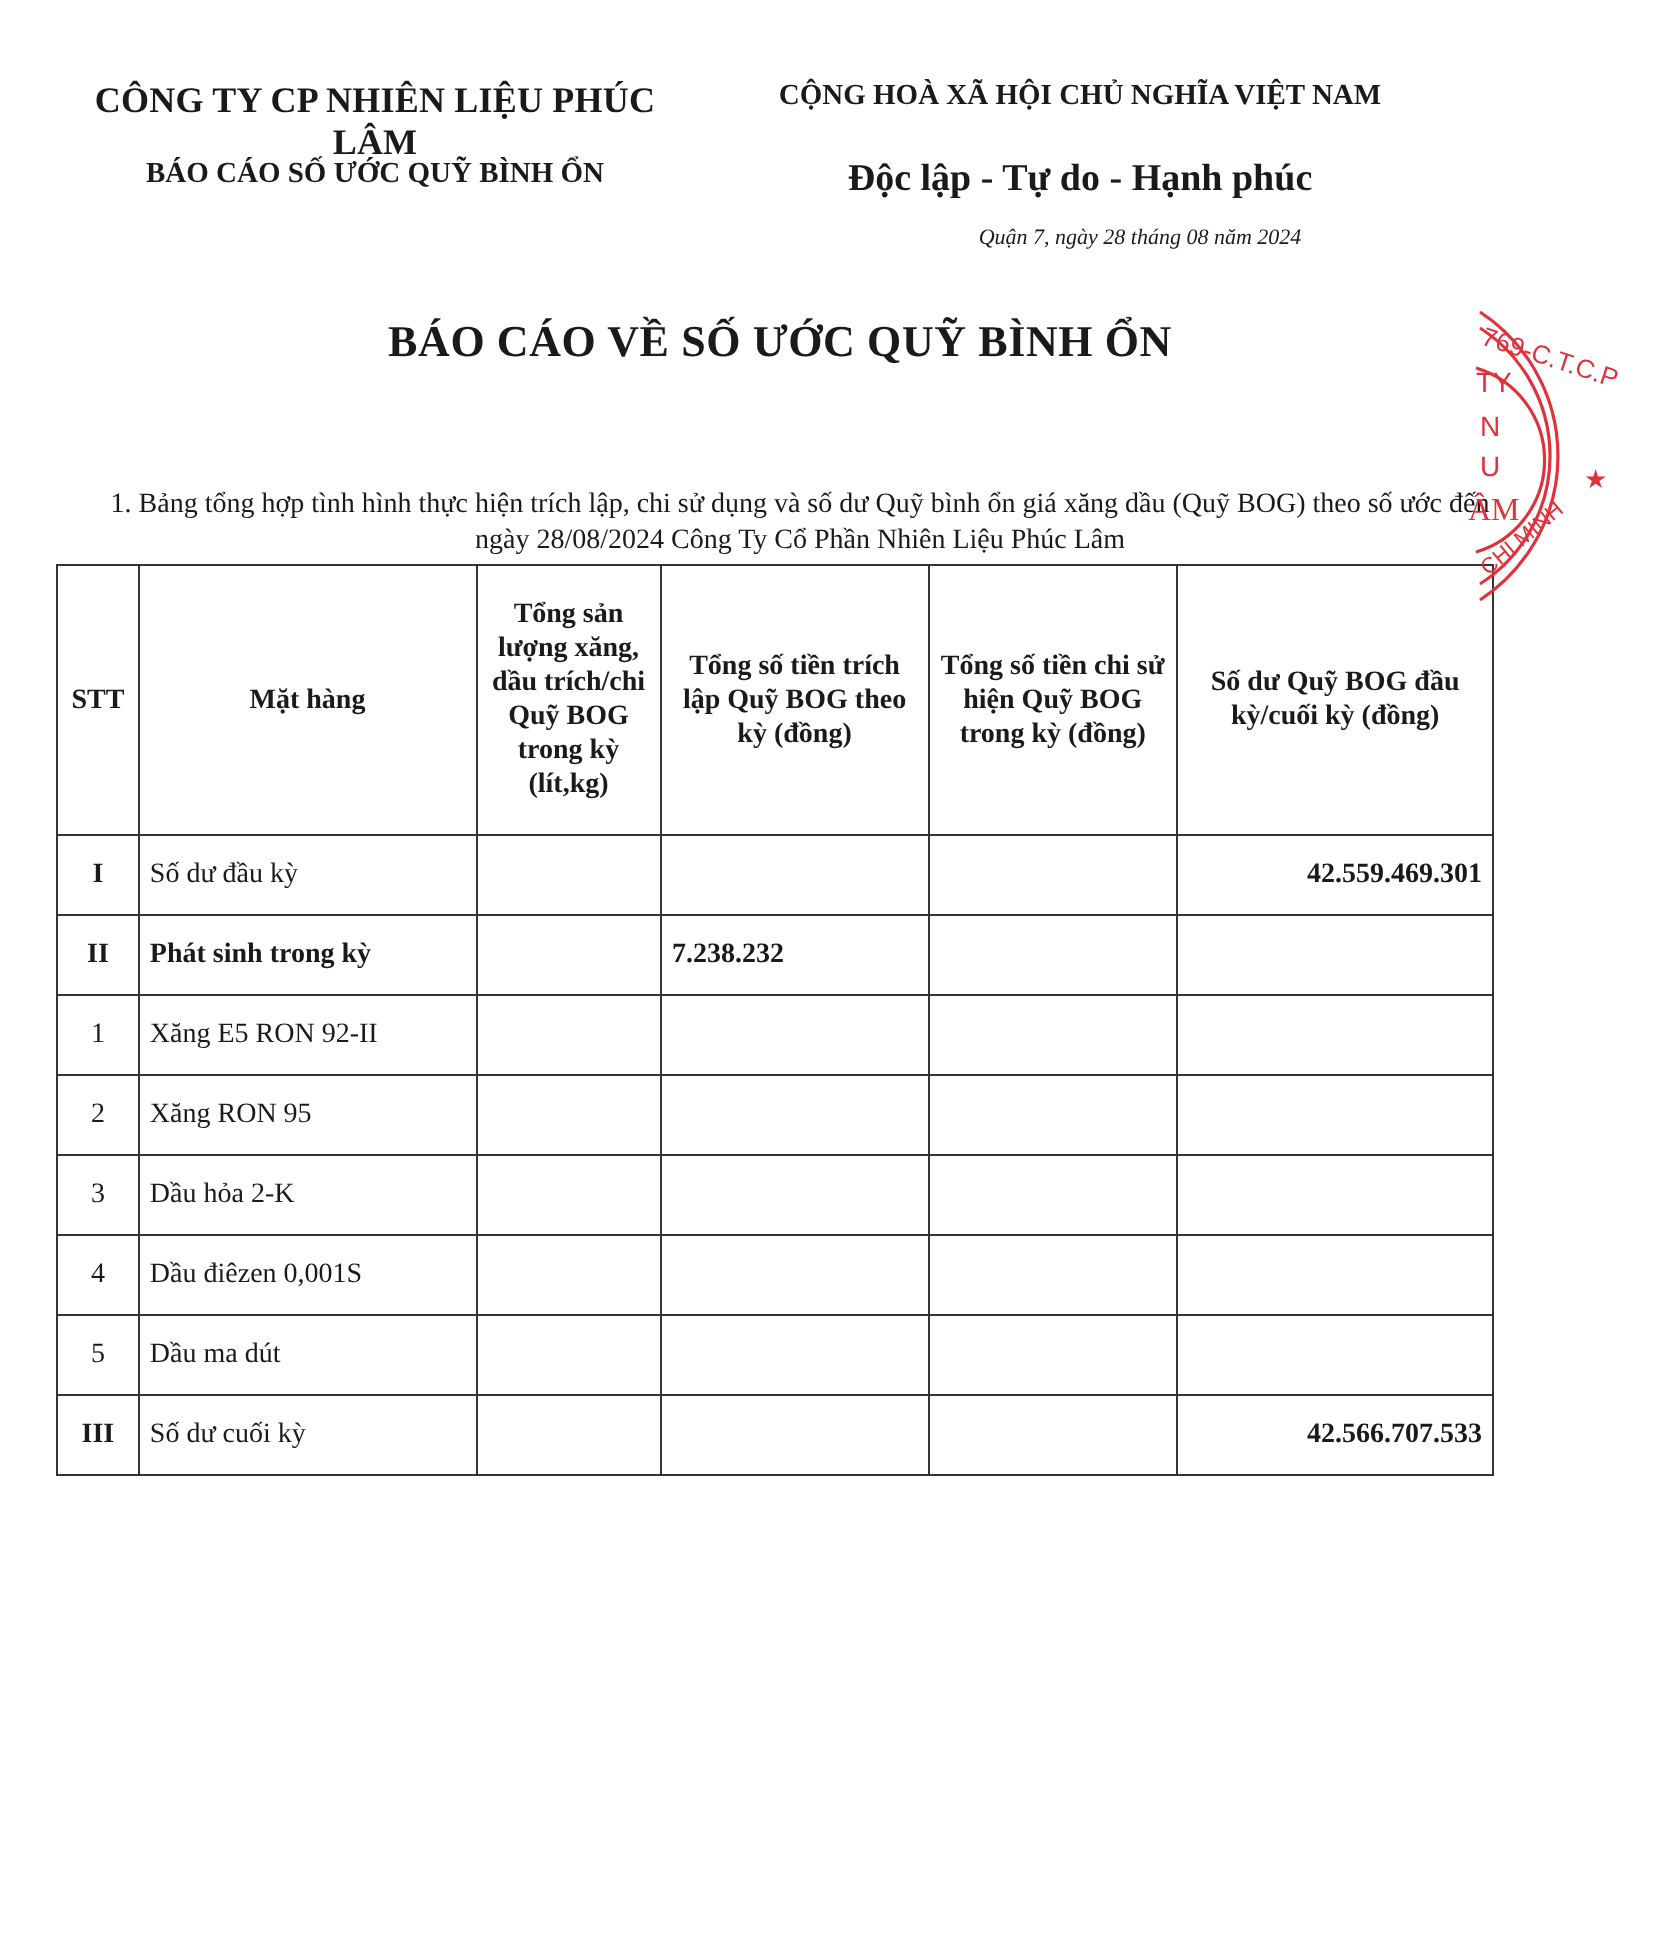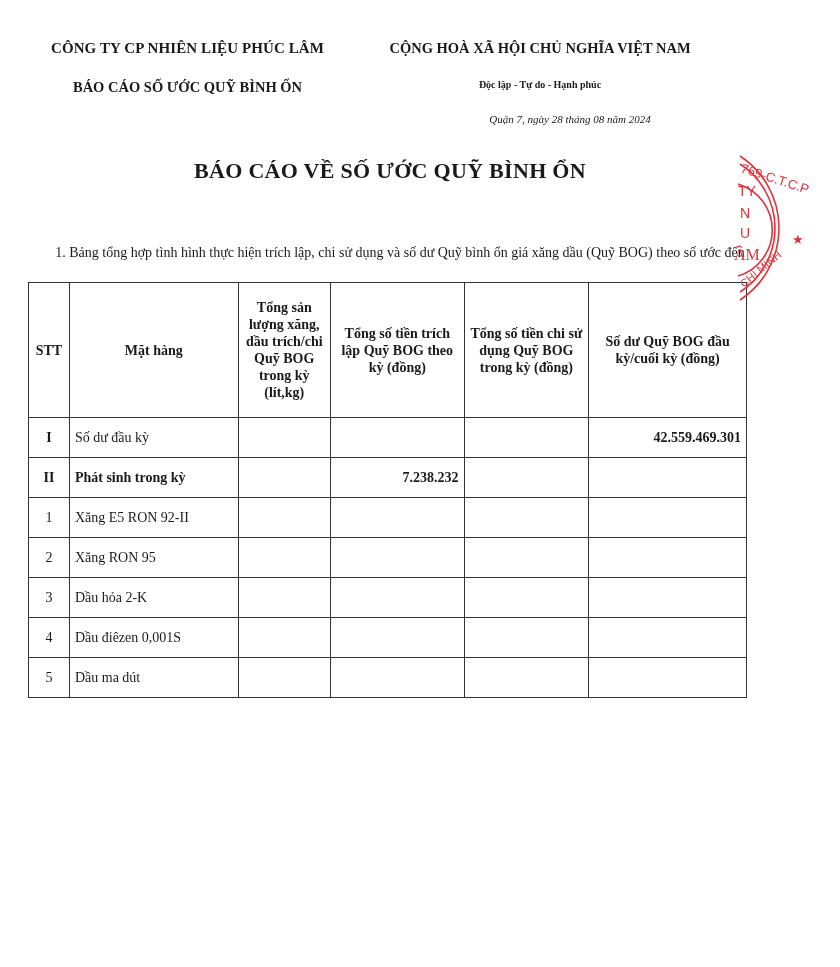--- a/index.html
+++ b/index.html
@@ -1,70 +1,71 @@
 <!DOCTYPE html>
 <html><head>
 <meta charset="utf-8">
 <style>
   html, body { margin: 0; padding: 0; background: #ffffff; }
   body {
     width: 840px; height: 967px; position: relative; overflow: hidden;
     font-family: "Liberation Serif", "DejaVu Serif", serif; color: #1a1a1a;
   }
   .abs { position: absolute; }
-  .hdr-left-1 { left: 40px; top: 40px; width: 295px; text-align: center; font-weight: bold; font-size: 15px; letter-spacing: 0.1px; }
+  .hdr-left-1 { left: 40px; top: 40px; width: 295px; text-align: center; font-weight: bold; font-size: 18px; letter-spacing: 0.1px; }
   .hdr-left-2 { left: 40px; top: 79px; width: 295px; text-align: center; font-weight: bold; font-size: 14.5px; }
   .hdr-right-1 { left: 380px; top: 40px; width: 320px; text-align: center; font-weight: bold; font-size: 14.5px; }
-  .hdr-right-2 { left: 380px; top: 79px; width: 320px; text-align: center; font-weight: bold; font-size: 10px; }
+  .hdr-right-2 { left: 380px; top: 79px; width: 320px; text-align: center; font-weight: bold; font-size: 19px; }
   .hdr-date { left: 380px; top: 113px; width: 380px; text-align: center; font-style: italic; font-size: 11px; }
   .title { left: 150px; top: 158px; width: 480px; text-align: center; font-weight: bold; font-size: 22px; letter-spacing: 0.3px; }
   .intro { left: 20px; top: 244px; width: 760px; text-align: center; font-size: 14px; line-height: 18px; }
 
   table.report {
     position: absolute; left: 28px; top: 282px; width: 719px;
     border-collapse: collapse; font-size: 14px;
   }
   table.report th, table.report td {
     border: 1.3px solid #333; padding: 4px 5px; vertical-align: middle;
   }
   table.report th { font-weight: bold; text-align: center; line-height: 17px; height: 126px; }
   table.report td { height: 31px; }
   .c-stt { width: 30px; text-align: center; }
   .c-item { width: 160px; text-align: left; margin-top: 48px; }
   .c-qty { width: 82px; }
-  .c-in { width: 124px; text-align: right; }
+  .c-in { width: 124px; }
   .c-out { width: 115px; text-align: right; }
   .c-bal { width: 148px; text-align: right; }
   .bold { font-weight: bold; }
 
   .stamp { position: absolute; left: 700px; top: 148px; width: 140px; height: 160px; pointer-events: none; }
 </style>
 </head>
 <body>
 
 <div class="abs hdr-left-1">CÔNG TY CP NHIÊN LIỆU PHÚC LÂM</div>
 <div class="abs hdr-left-2">BÁO CÁO SỐ ƯỚC QUỸ BÌNH ỔN</div>
 <div class="abs hdr-right-1">CỘNG HOÀ XÃ HỘI CHỦ NGHĨA VIỆT NAM</div>
 <div class="abs hdr-right-2">Độc lập - Tự do - Hạnh phúc</div>
 <div class="abs hdr-date">Quận 7, ngày 28 tháng 08 năm 2024</div>
 
 <div class="abs title">BÁO CÁO VỀ SỐ ƯỚC QUỸ BÌNH ỔN</div>
 
 <div class="abs intro">
   <div>1. Bảng tổng hợp tình hình thực hiện trích lập, chi sử dụng và số dư Quỹ bình ổn giá xăng dầu (Quỹ BOG) theo số ước đến</div>
+  <div>ngày 28/08/2024 Công Ty Cổ Phần Nhiên Liệu Phúc Lâm</div>
 </div>
 
 <table class="report">
   <thead>
     <tr>
       <th class="c-stt">STT</th>
       <th class="c-item">Mặt hàng</th>
       <th class="c-qty">Tổng sản lượng xăng, dầu trích/chi Quỹ BOG trong kỳ (lít,kg)</th>
       <th class="c-in" style="text-align:center">Tổng số tiền trích lập Quỹ BOG theo kỳ (đồng)</th>
-      <th class="c-out" style="text-align:center">Tổng số tiền chi sử dụng Quỹ BOG trong kỳ (đồng)</th>
+      <th class="c-out" style="text-align:center">Tổng số tiền chi sử hiện Quỹ BOG trong kỳ (đồng)</th>
       <th class="c-bal" style="text-align:center">Số dư Quỹ BOG đầu kỳ/cuối kỳ (đồng)</th>
     </tr>
   </thead>
   <tbody id="table-body">
       <tr>
         <td class="c-stt bold">I</td>
         <td class="c-item">Số dư đầu kỳ</td>
         <td class="c-qty bold"></td>
         <td class="c-in bold"></td>
         <td class="c-out bold"></td>
@@ -111,20 +112,28 @@
         <td class="c-bal"></td>
       </tr>
       <tr>
         <td class="c-stt">5</td>
         <td class="c-item">Dầu ma dút</td>
         <td class="c-qty"></td>
         <td class="c-in"></td>
         <td class="c-out"></td>
         <td class="c-bal"></td>
       </tr>
+      <tr>
+        <td class="c-stt bold">III</td>
+        <td class="c-item">Số dư cuối kỳ</td>
+        <td class="c-qty bold"></td>
+        <td class="c-in bold"></td>
+        <td class="c-out bold"></td>
+        <td class="c-bal bold">42.566.707.533</td>
+      </tr>
     </tbody>
 </table>
 
 <svg class="stamp" viewBox="0 0 140 160">
   <g fill="none" stroke="#e0323c" stroke-width="1.6">
     <path d="M40 8 A 86 86 0 0 1 40 152"></path>
     <path d="M40 16 A 76 76 0 0 1 40 144"></path>
     <path d="M38 36 A 48 48 0 0 1 38 128"></path>
   </g>
   <g fill="#e0323c" font-family="Liberation Sans, sans-serif" font-size="13">

